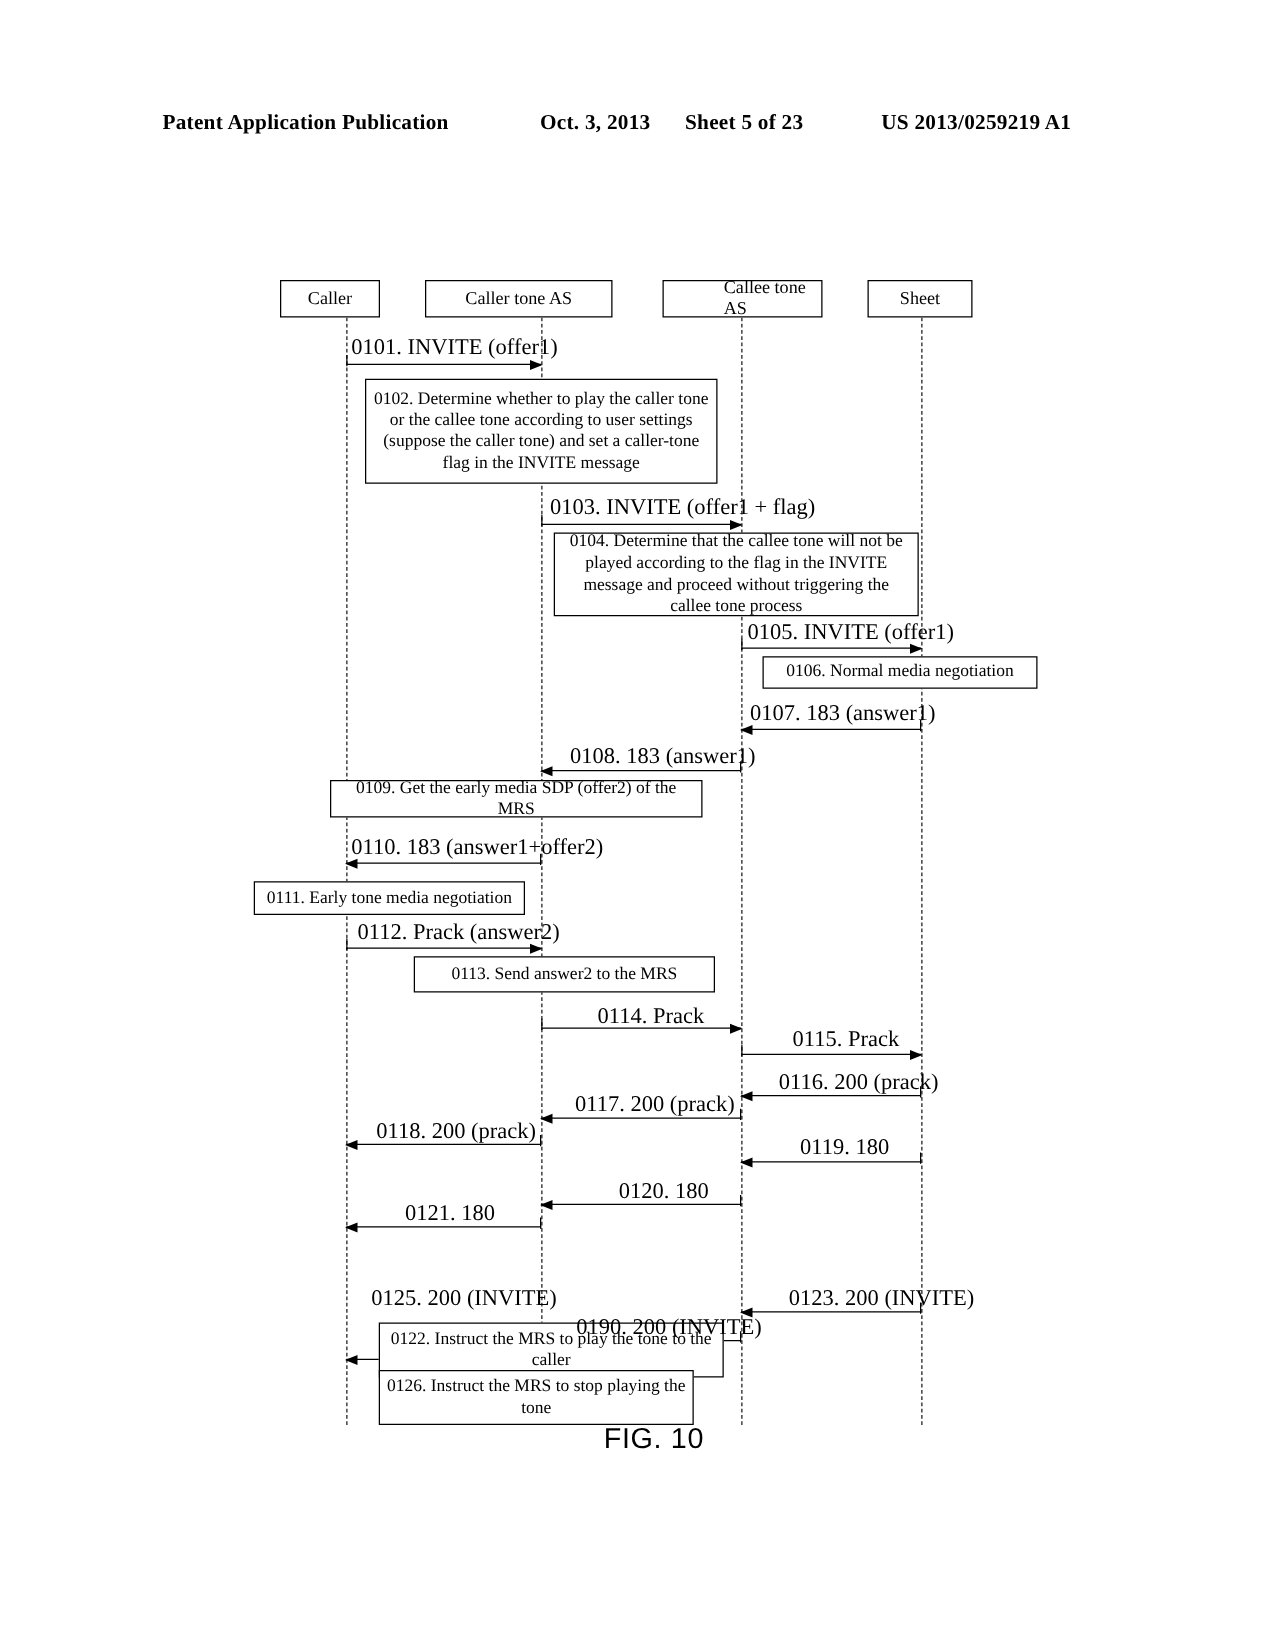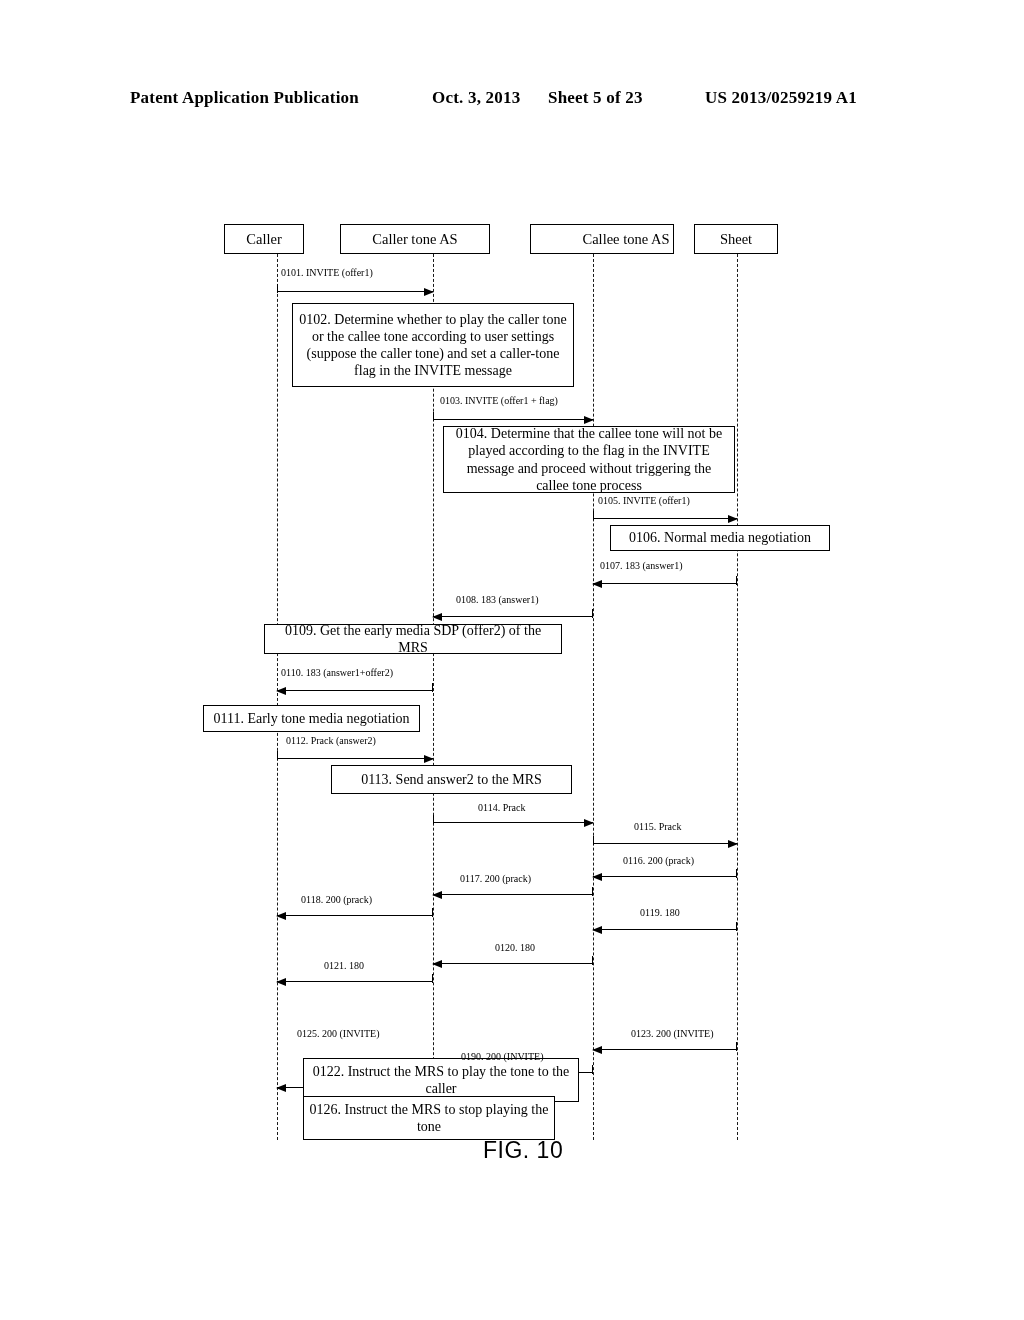--- a/index.html
+++ b/index.html
@@ -112,21 +112,21 @@
     position: absolute;
     top: -8px;
     height: 9px;
     border-left: 1.5px solid #000;
   }
   .msg.right .tick { left: 0; }
   .msg.left  .tick { right: 0; }
 
   .msg-label {
     position: absolute;
-    font-size: 10px;
+    font-size: 18px;
     line-height: 1;
     white-space: nowrap;
     z-index: 5;
     background: transparent;
   }
 
   .fig-label {
     position: absolute;
     font-family: "Liberation Sans", sans-serif;
     font-size: 23px;
@@ -147,21 +147,21 @@
 </div>
 
 <div id="diagram">
 
   <div class="actor-box" style="left:224px; top:224px; width:80px;">
     <span>Caller</span>
   </div>
   <div class="actor-box" style="left:340px; top:224px; width:150px;">
     <span>Caller tone AS</span>
   </div>
-  <div class="actor-box" style="left:530px; top:224px; width:144px;padding-left:48px;">
+  <div class="actor-box" style="left:530px; top:224px; width:128px;padding-left:48px;">
     <span>Callee tone AS</span>
   </div>
   <div class="actor-box" style="left:694px; top:224px; width:84px;">
     <span>Sheet</span>
   </div>
 
   <div class="lifeline" style="left:277px; top:254px; height:886px;"></div>
   <div class="lifeline" style="left:433px; top:254px; height:886px;"></div>
   <div class="lifeline" style="left:593px; top:254px; height:886px;"></div>
   <div class="lifeline" style="left:737px; top:254px; height:886px;"></div>

